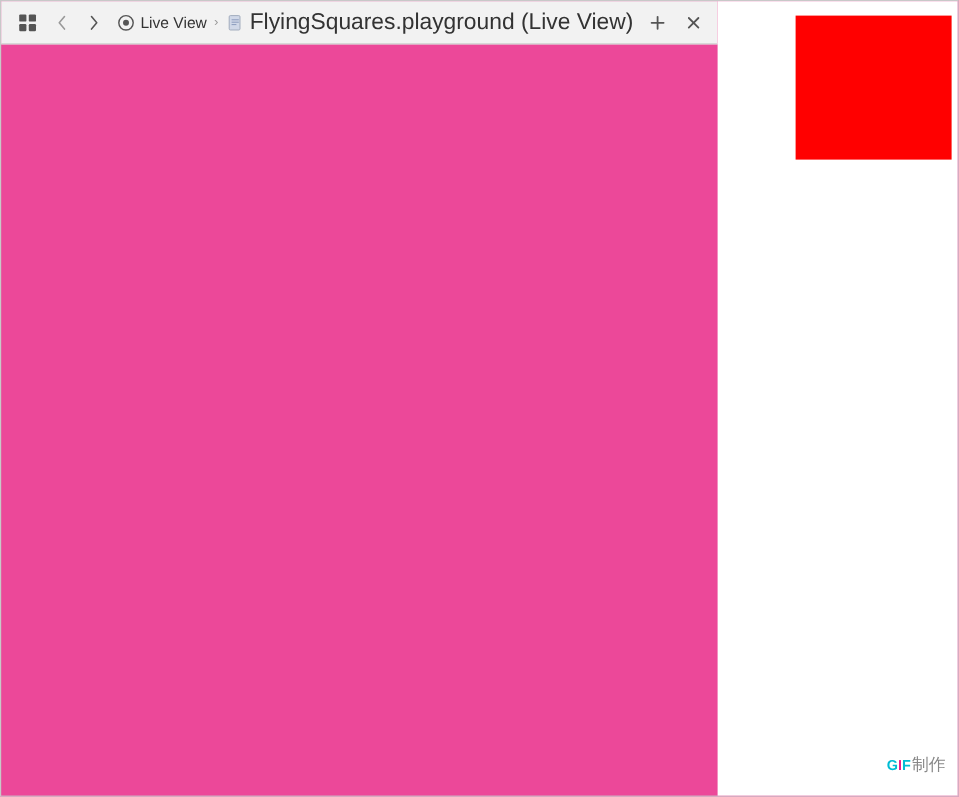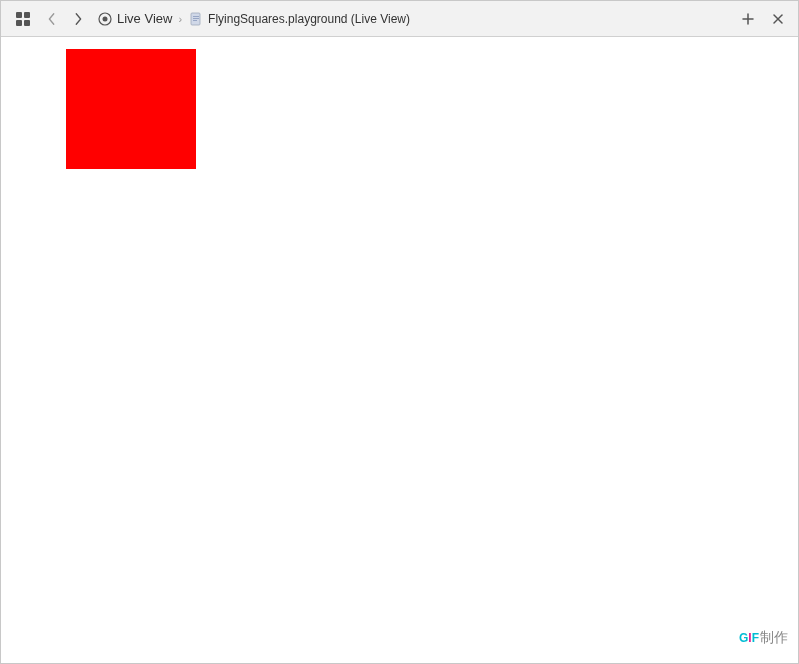--- a/index.html
+++ b/index.html
@@ -12,24 +12,24 @@
       width: 799px;
       height: 664px;
       background: #f0f0f0;
       font-family: -apple-system, BlinkMacSystemFont, "SF Pro Text", "Helvetica Neue", sans-serif;
       overflow: hidden;
     }
 
     .window {
       width: 799px;
       height: 664px;
-      background: #be185d;
+      background: #ec4899;
       border: 1px solid #c8c8c8;
       display: flex;
-      flex-direction: column;
+      flex-direction: row;
     }
 
     .toolbar {
       height: 36px;
       background: #f2f2f2;
       border-bottom: 1px solid #d0d0d0;
       display: flex;
       align-items: center;
       padding: 0 8px;
       gap: 4px;
@@ -219,21 +219,21 @@
 
       <div class="breadcrumb-item">
         <div class="breadcrumb-file-icon">
           <svg width="14" height="14" viewBox="0 0 14 14" fill="none">
             <rect x="2" y="1" width="9" height="12" rx="1" fill="#d0d8e8" stroke="#a0aabb" stroke-width="0.8"></rect>
             <line x1="4" y1="4.5" x2="10" y2="4.5" stroke="#8899bb" stroke-width="0.8"></line>
             <line x1="4" y1="6.5" x2="10" y2="6.5" stroke="#8899bb" stroke-width="0.8"></line>
             <line x1="4" y1="8.5" x2="8" y2="8.5" stroke="#8899bb" stroke-width="0.8"></line>
           </svg>
         </div>
-        <span style="font-size:12px;color:#333;">FlyingSquares.playground (Live View)</span>
+        <span style="font-size:19px;color:#333;">FlyingSquares.playground (Live View)</span>
       </div>
     </div>
 
     <div class="toolbar-spacer"></div>
 
     <div class="toolbar-actions">
       <div class="toolbar-action-btn">
         <svg width="14" height="14" viewBox="0 0 14 14" fill="none">
           <line x1="7" y1="2" x2="7" y2="12" stroke="#555" stroke-width="1.5" stroke-linecap="round"></line>
           <line x1="2" y1="7" x2="12" y2="7" stroke="#555" stroke-width="1.5" stroke-linecap="round"></line>

